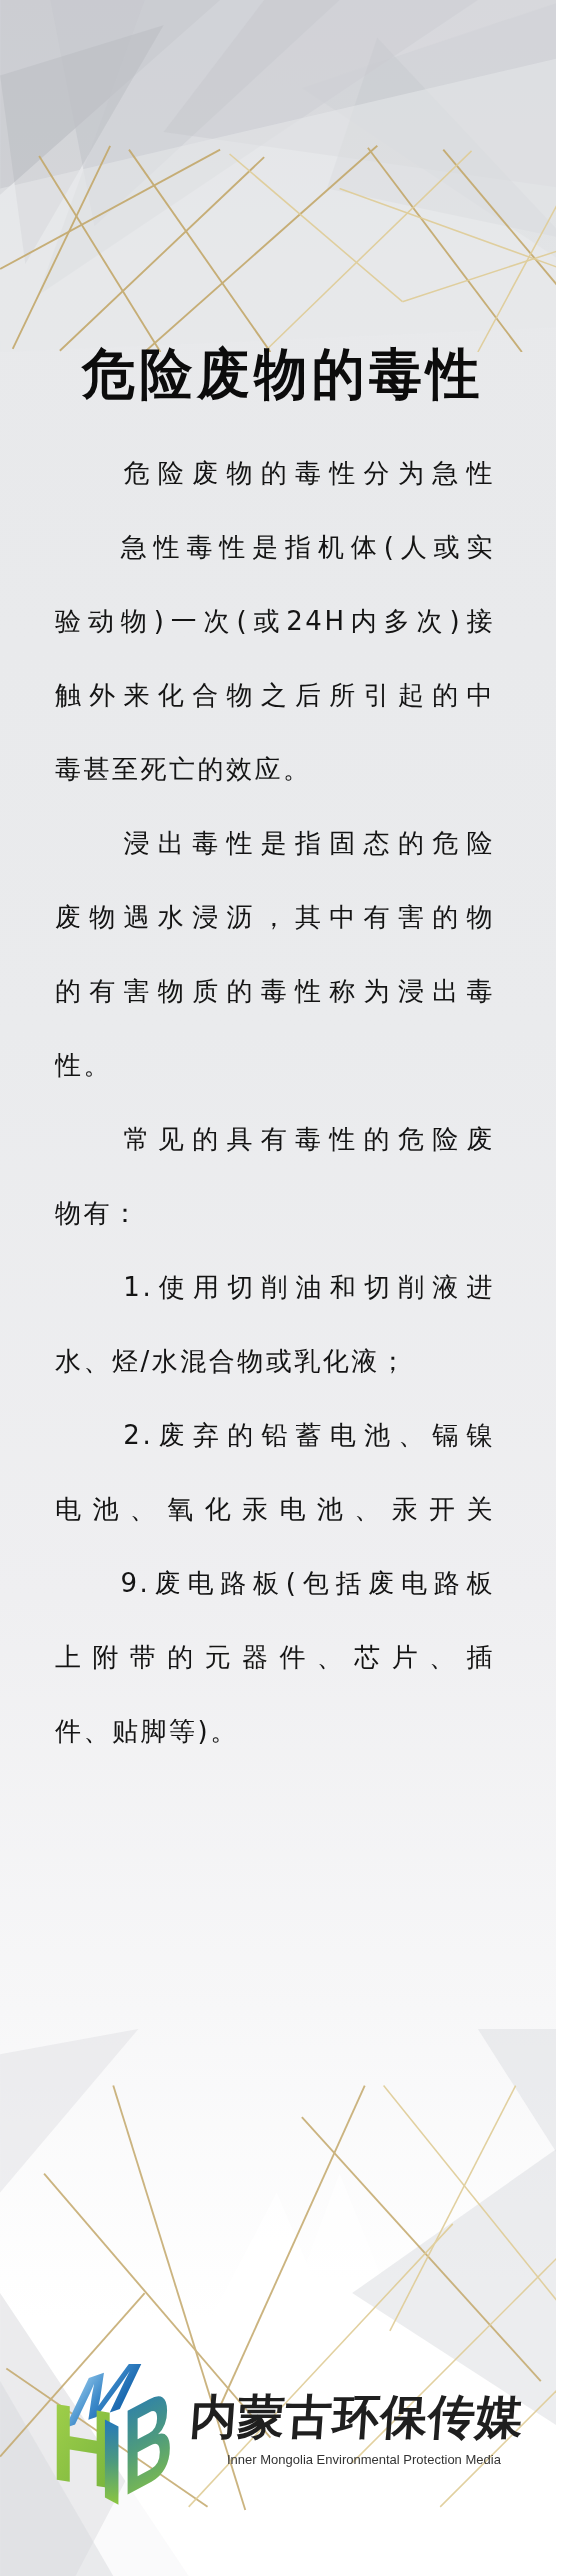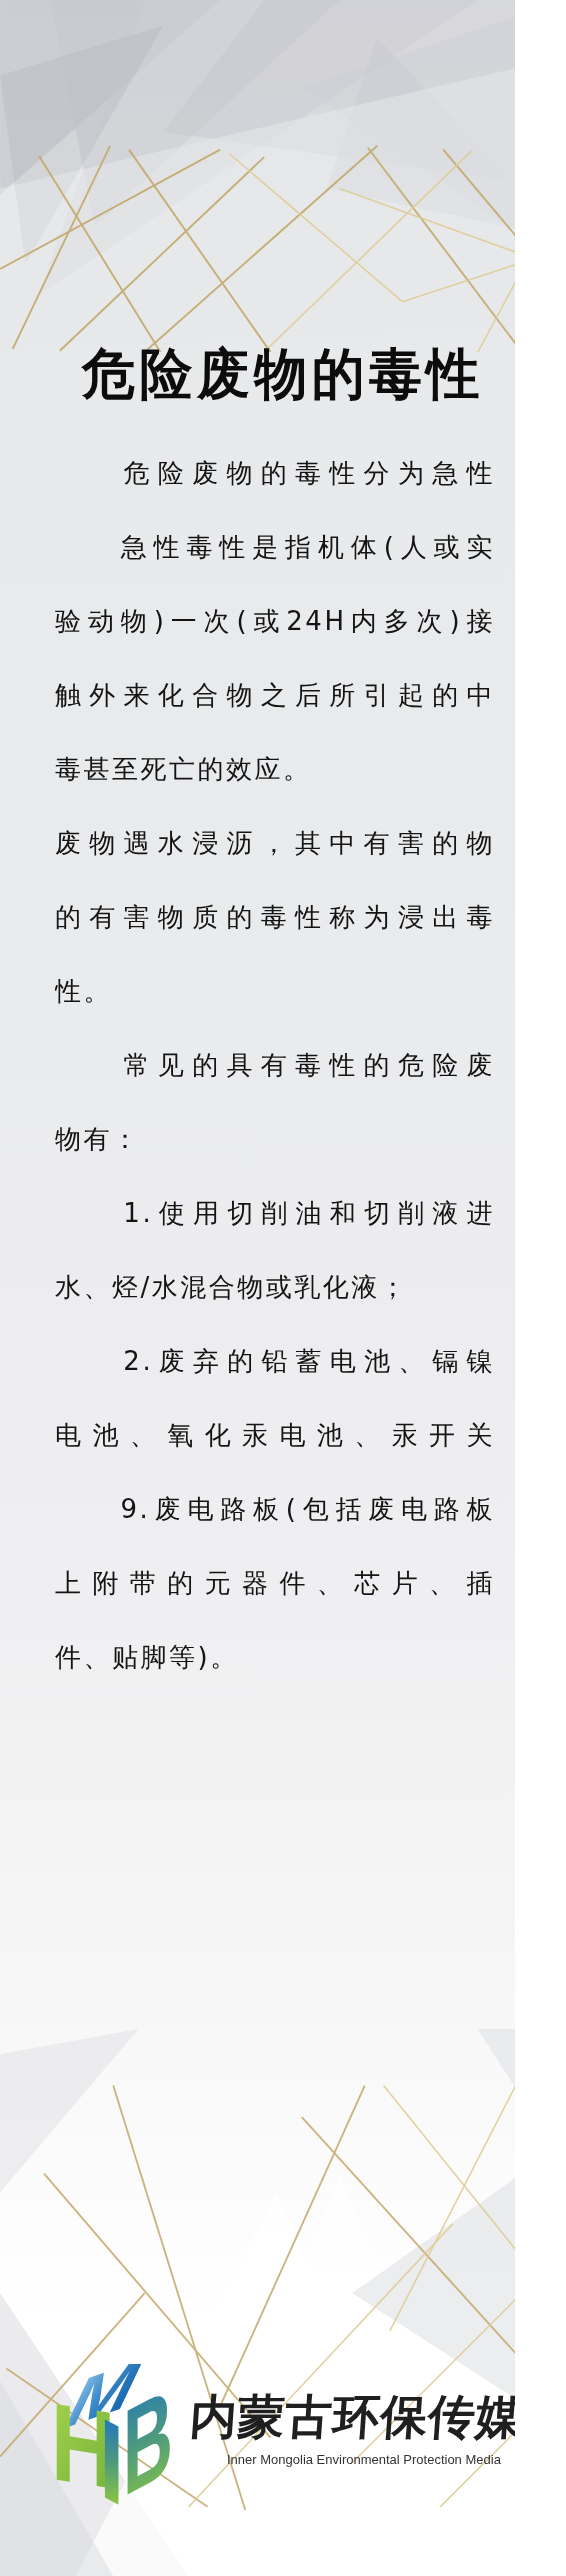--- a/index.html
+++ b/index.html
@@ -1,18 +1,18 @@
 <!DOCTYPE html>
 <html style="font-size:10px"><head>
 <meta charset="utf-8">
 <style>
   html,body{margin:0;padding:0;}
   #page{
     position:relative;
-    width:515px;height:2576px;
+    width:556px;height:2576px;
     overflow:hidden;
     background:linear-gradient(180deg,#e2e3e7 0%,#e8e9eb 10%,#eaebed 40%,#efeff1 62%,#f7f7f8 78%,#ffffff 90%,#ffffff 100%);
     font-family:"DejaVu Sans",sans-serif;
   }
   .decor{position:absolute;left:0;width:566px;pointer-events:none;}
   #decor-top{top:0;height:352px;}
   #decor-bottom{top:2029px;height:547px;}
   #title{
     position:absolute;top:339px;left:0;width:566px;height:69px;
     text-align:center;
@@ -100,20 +100,21 @@
   </svg>
 
   <div id="title">危险废物的毒性</div>
 
   <div id="content">
     <div class="line fill">　　危险废物的毒性分为急性</div>
     <div class="line fill">　　急性毒性是指机体(人或实</div>
     <div class="line fill">验动物)一次(或24H内多次)接</div>
     <div class="line fill">触外来化合物之后所引起的中</div>
     <div class="line">毒甚至死亡的效应。</div>
+    <div class="line fill">　　浸出毒性是指固态的危险</div>
     <div class="line fill">废物遇水浸沥，其中有害的物</div>
     <div class="line fill">的有害物质的毒性称为浸出毒</div>
     <div class="line">性。</div>
     <div class="line fill">　　常见的具有毒性的危险废</div>
     <div class="line">物有：</div>
     <div class="line fill">　　1.使用切削油和切削液进</div>
     <div class="line">水、烃/水混合物或乳化液；</div>
     <div class="line fill">　　2.废弃的铅蓄电池、镉镍</div>
     <div class="line fill">电池、氧化汞电池、汞开关</div>
     <div class="line fill">　　9.废电路板(包括废电路板</div>

